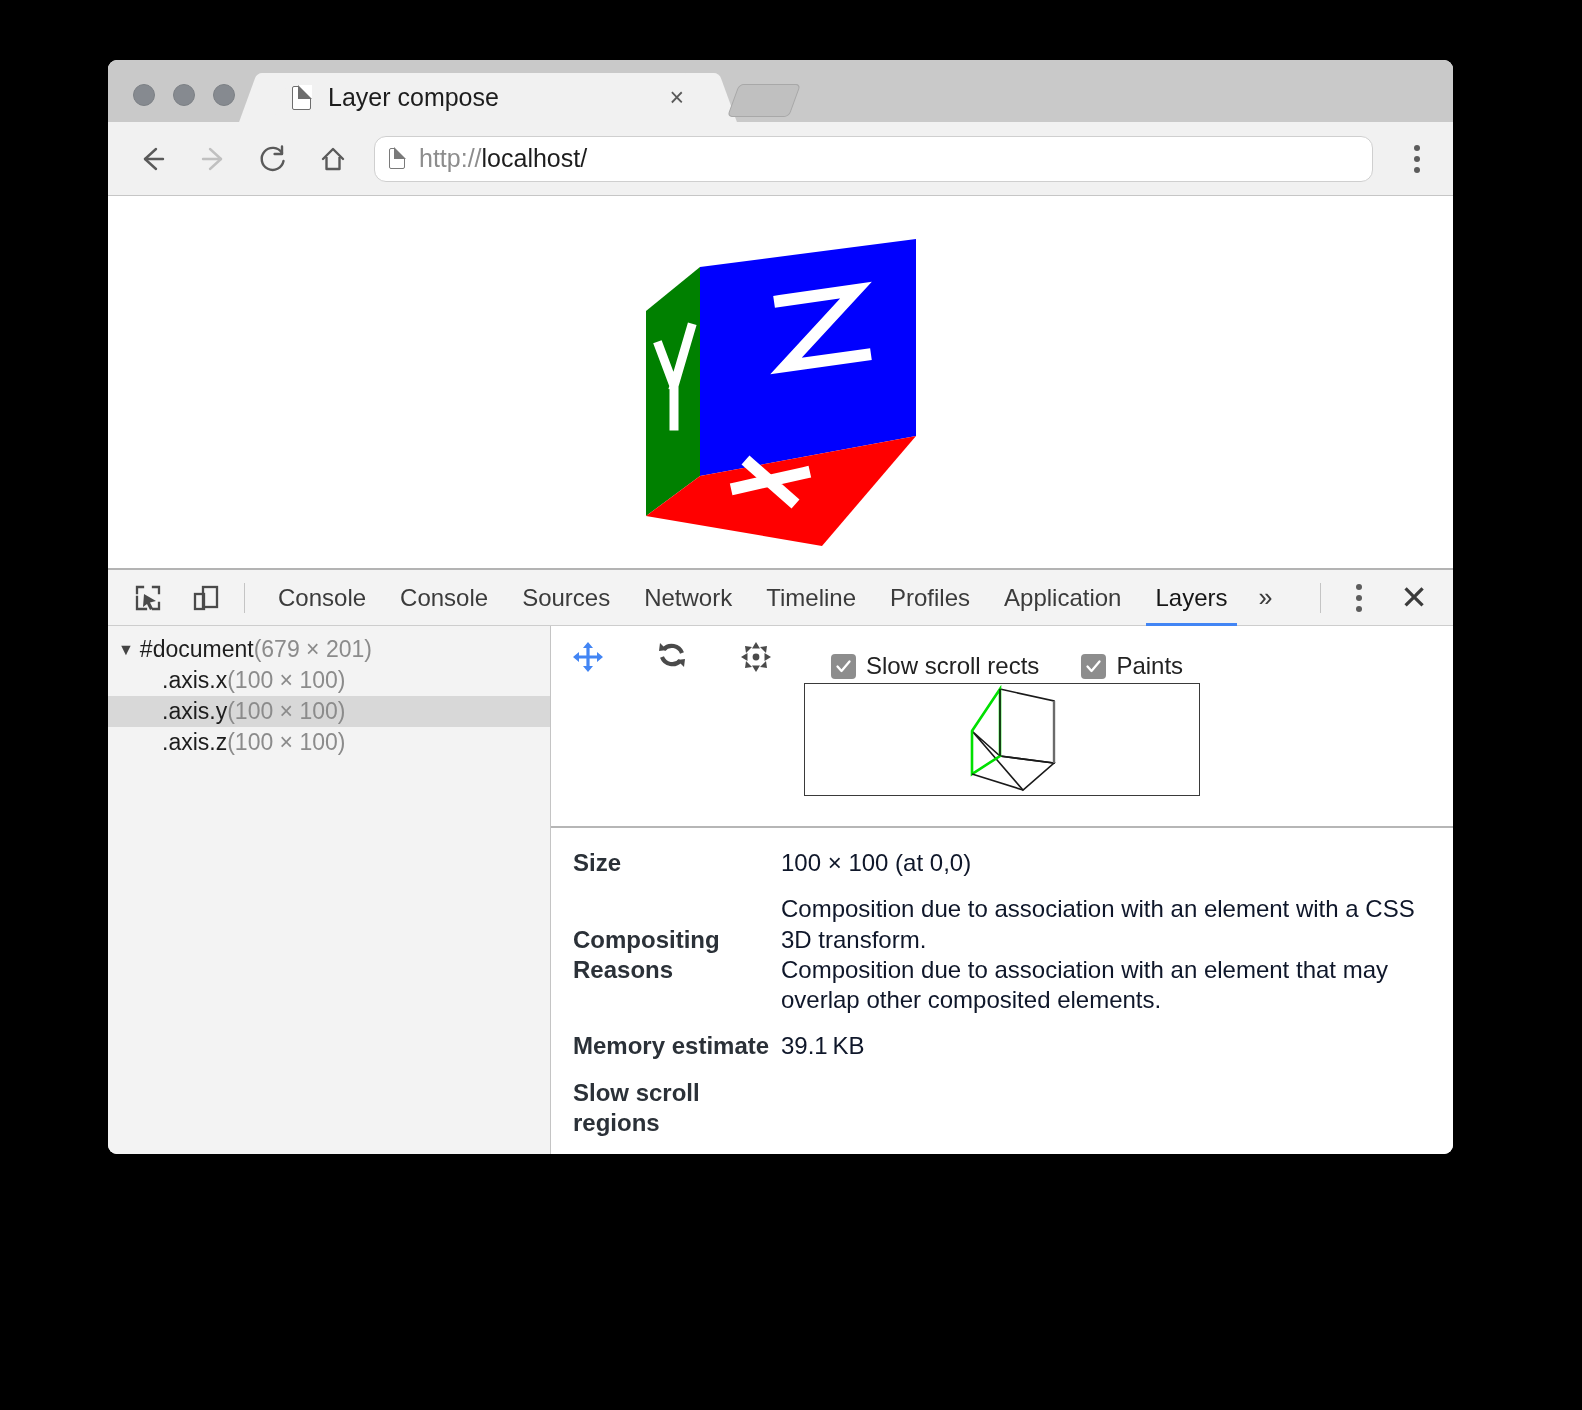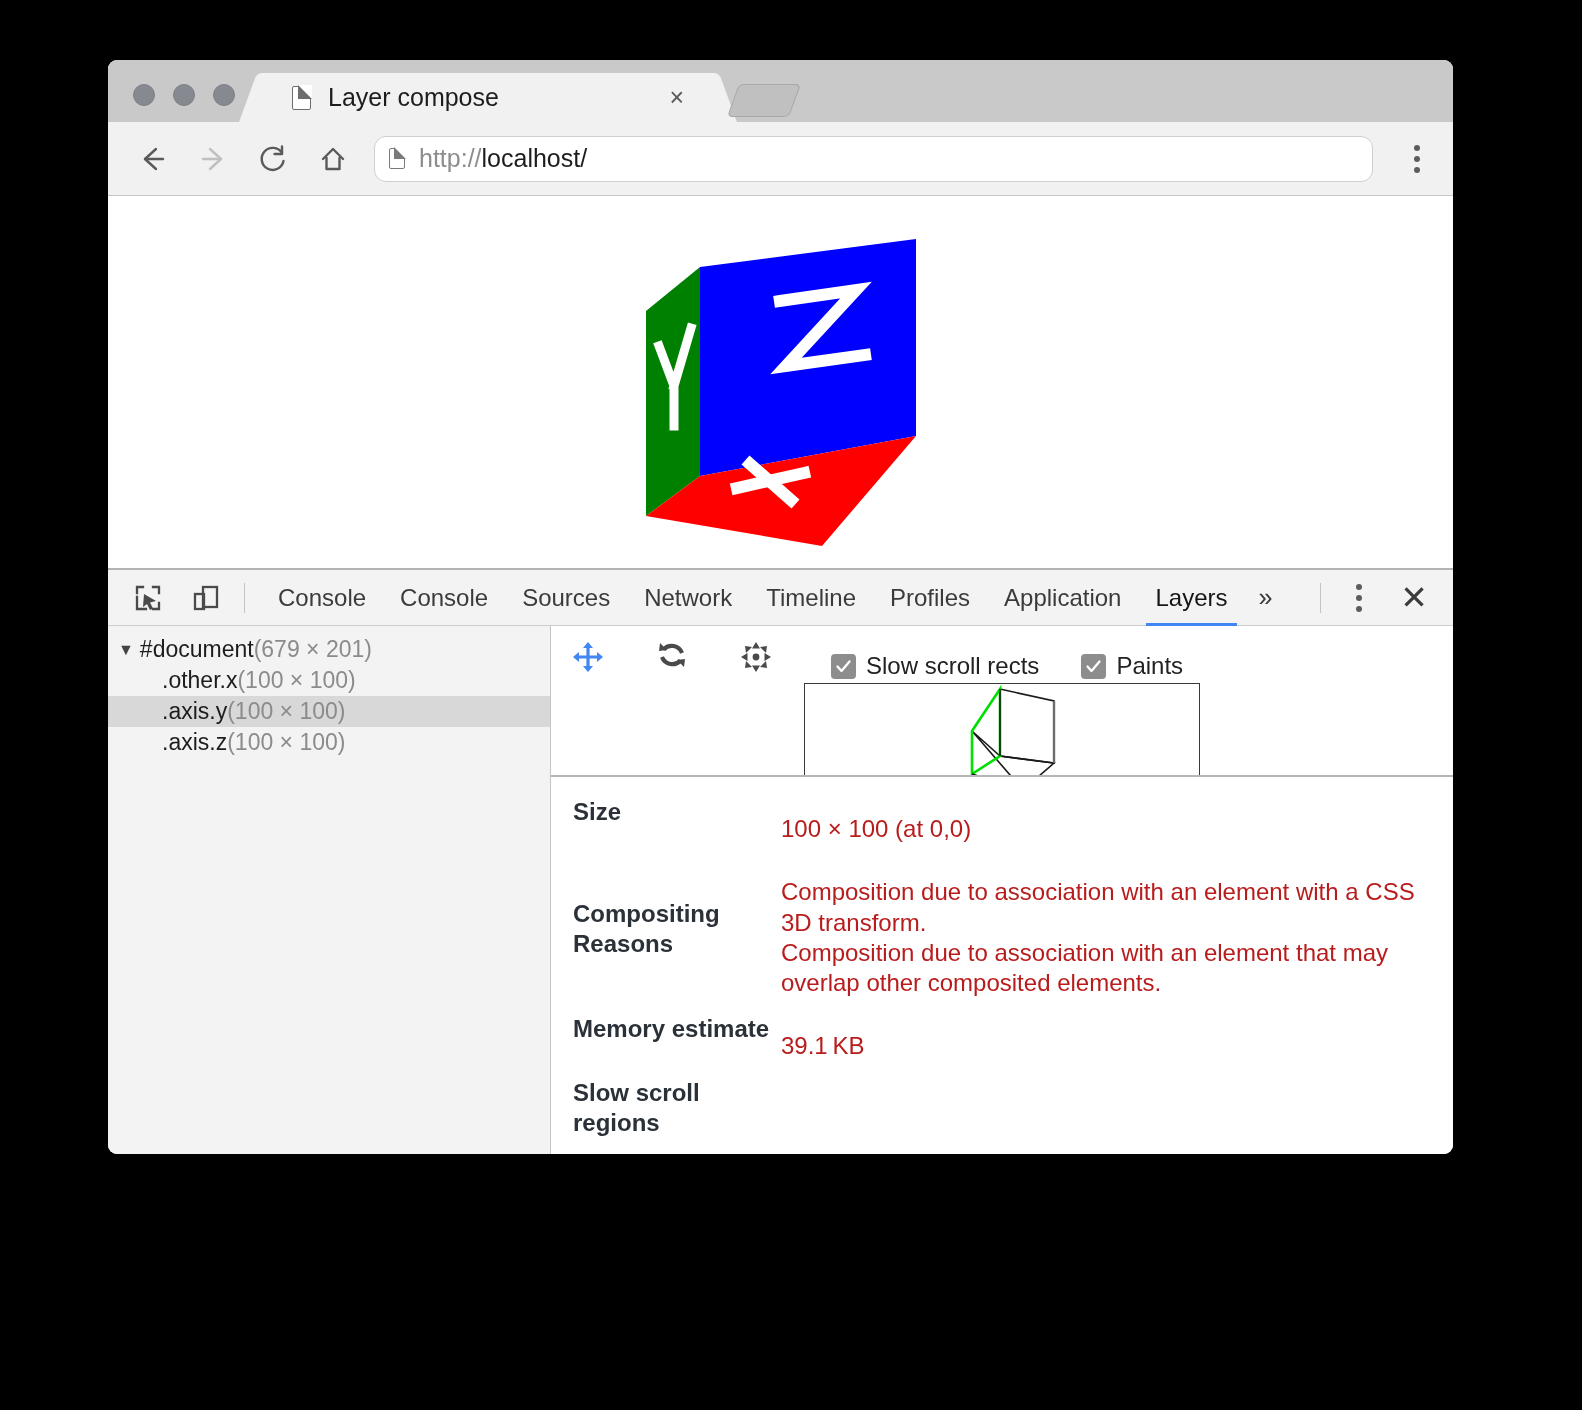--- a/index.html
+++ b/index.html
@@ -338,25 +338,24 @@
     flex: 1;
     min-height: 0;
   }
   .d-key {
     font-weight: bold;
     color: #2b3138;
     line-height: 1.26;
     padding-bottom: 16px;
   }
   .d-val {
-    color: #b91c1c;
+    color: #0f172a;
     line-height: 1.26;
     padding-bottom: 16px;
     padding-right: 4px;
-    margin-top: 17px;
   }
   .d-key.mid { display: flex; align-items: center; }
 </style>
 </head>
 <body>
 
 <div class="window">
 
   <div class="tabstrip">
     <div class="traffic">
@@ -472,21 +471,21 @@
 
     <div class="dt-body">
 
       <div class="tree">
         <div class="tree-row">
           <span class="arrow">▼</span>
           <span class="nm">#document</span>
           <span class="dim">(679 × 201)</span>
         </div>
         <div class="tree-row child">
-          <span class="nm">.other.x</span>
+          <span class="nm">.axis.x</span>
           <span class="dim">(100 × 100)</span>
         </div>
         <div class="tree-row child selected">
           <span class="nm">.axis.y</span>
           <span class="dim">(100 × 100)</span>
         </div>
         <div class="tree-row child">
           <span class="nm">.axis.z</span>
           <span class="dim">(100 × 100)</span>
         </div>

